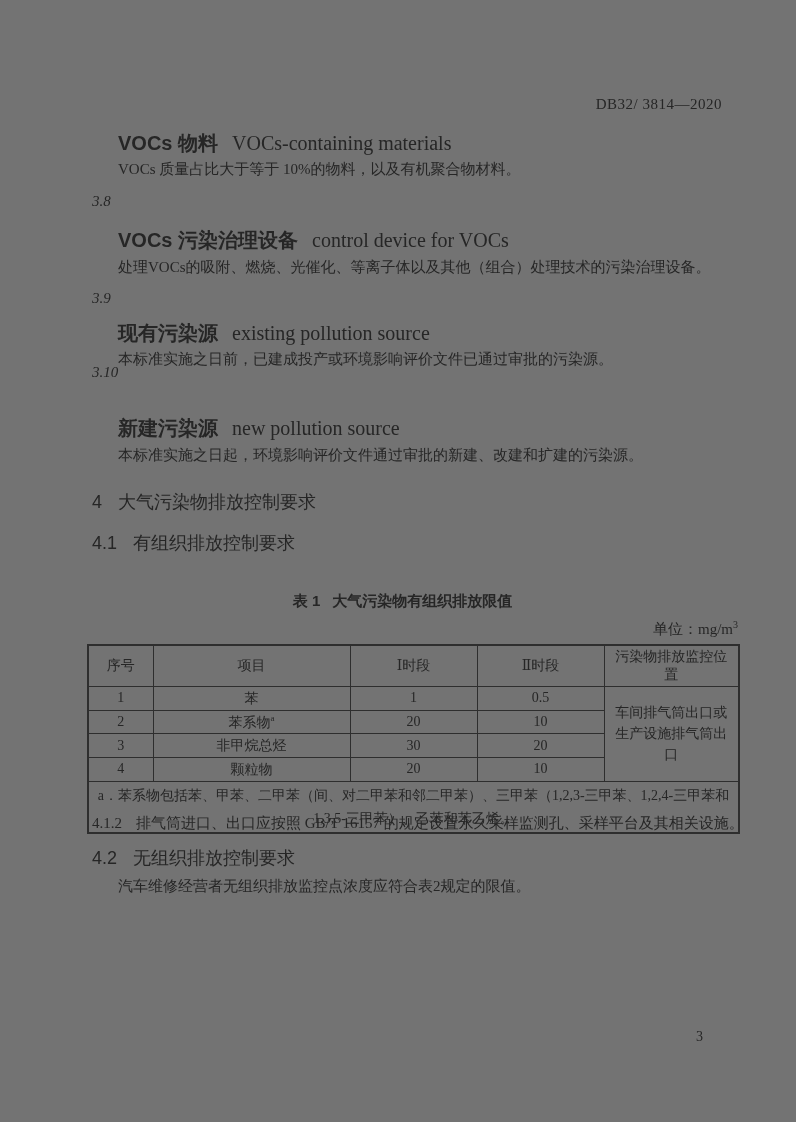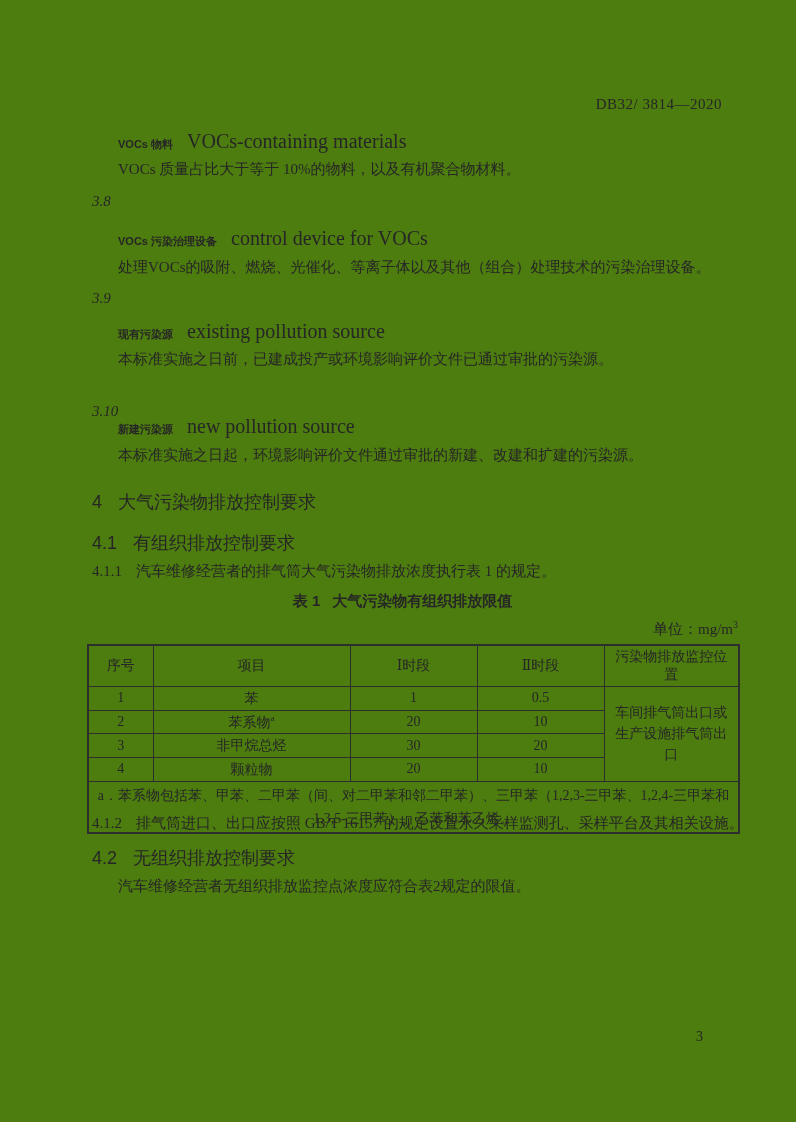--- a/index.html
+++ b/index.html
@@ -1,35 +1,35 @@
 <!DOCTYPE html>
 <html><head>
 <meta charset="utf-8">
 <style>
   * { margin:0; padding:0; box-sizing:border-box; }
   html,body { background:#e8e8e8; }
   .page {
     position:relative;
     width:796px; height:1122px;
-    background:#4d7c0f;
+    background:#737373;
     margin:0 auto;
     overflow:hidden;
     font-family:"Liberation Serif","DejaVu Serif",serif;
     color:#262626;
   }
   .abs { position:absolute; }
   .doc-code {
     top:96px; right:74px;
     font-size:15px;
     letter-spacing:0.5px;
   }
   .term-line { left:118px; font-size:15px; white-space:nowrap; }
   .term-zh {
     font-family:"Liberation Sans","DejaVu Sans",sans-serif;
-    font-weight:700; font-size:11px;
+    font-weight:700; font-size:20px;
   }
   .term-en { font-size:20px; margin-left:14px; }
   .clause-num { left:92px; font-size:15px;font-style:italic; }
   .def-line { left:118px; font-size:15px; white-space:nowrap; }
   .heading {
     left:92px;
     font-family:"Liberation Sans","DejaVu Sans",sans-serif;
     font-weight:400; font-size:18px; white-space:nowrap;
   }
   .heading .h-num { margin-right:16px; }
@@ -87,34 +87,31 @@
     <span class="term-zh">VOCs 污染治理设备</span><span class="term-en">control device for VOCs</span>
   </div>
   <div class="abs def-line" style="top:258px">处理VOCs的吸附、燃烧、光催化、等离子体以及其他（组合）处理技术的污染治理设备。</div>
 
   <div class="abs clause-num" style="top:290px">3.9</div>
   <div class="abs term-line" style="top:320px">
     <span class="term-zh">现有污染源</span><span class="term-en">existing pollution source</span>
   </div>
   <div class="abs def-line" style="top:350px">本标准实施之日前，已建成投产或环境影响评价文件已通过审批的污染源。</div>
 
-  <div class="abs clause-num" style="top:403px">3.10</div>
+  <div class="abs clause-num" style="top:364px">3.10</div>
   <div class="abs def-line" style="top:446px">本标准实施之日起，环境影响评价文件通过审批的新建、改建和扩建的污染源。</div>
   <div class="abs term-line" style="top:415px">
     <span class="term-zh">新建污染源</span><span class="term-en">new pollution source</span>
   </div>
 
   <div class="abs heading" style="top:490px">
     <span class="h-num">4</span><span>大气污染物排放控制要求</span>
   </div>
   <div class="abs heading" style="top:531px">
     <span class="h-num">4.1</span><span>有组织排放控制要求</span>
-  </div>
-  <div class="abs numbered-para" style="top:562px">
-    <span class="p-num">4.1.1</span><span>汽车维修经营者的排气筒大气污染物排放浓度执行表 1 的规定。</span>
   </div>
 
   <div class="abs tbl-title" style="top:592px">
     <span class="t-label">表 1</span><span>大气污染物有组织排放限值</span>
   </div>
   <div class="abs unit-line" style="top:619px">
     <span>单位：mg/m</span><sup>3</sup>
   </div>
 
   <table class="limits">

